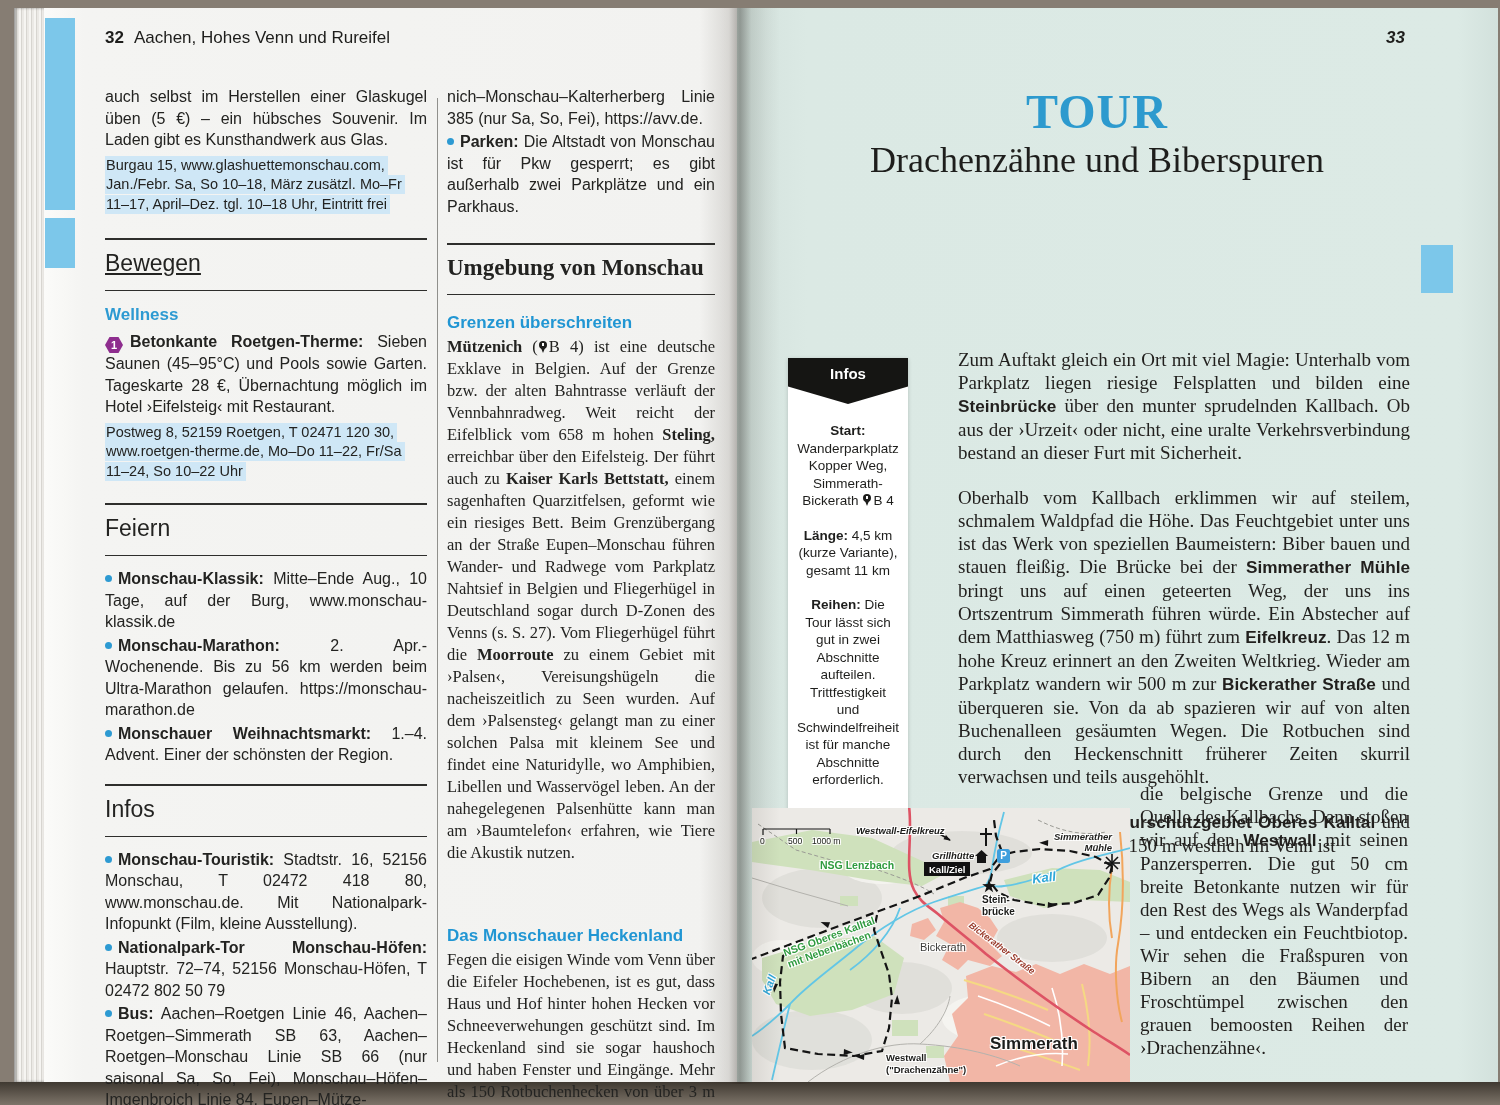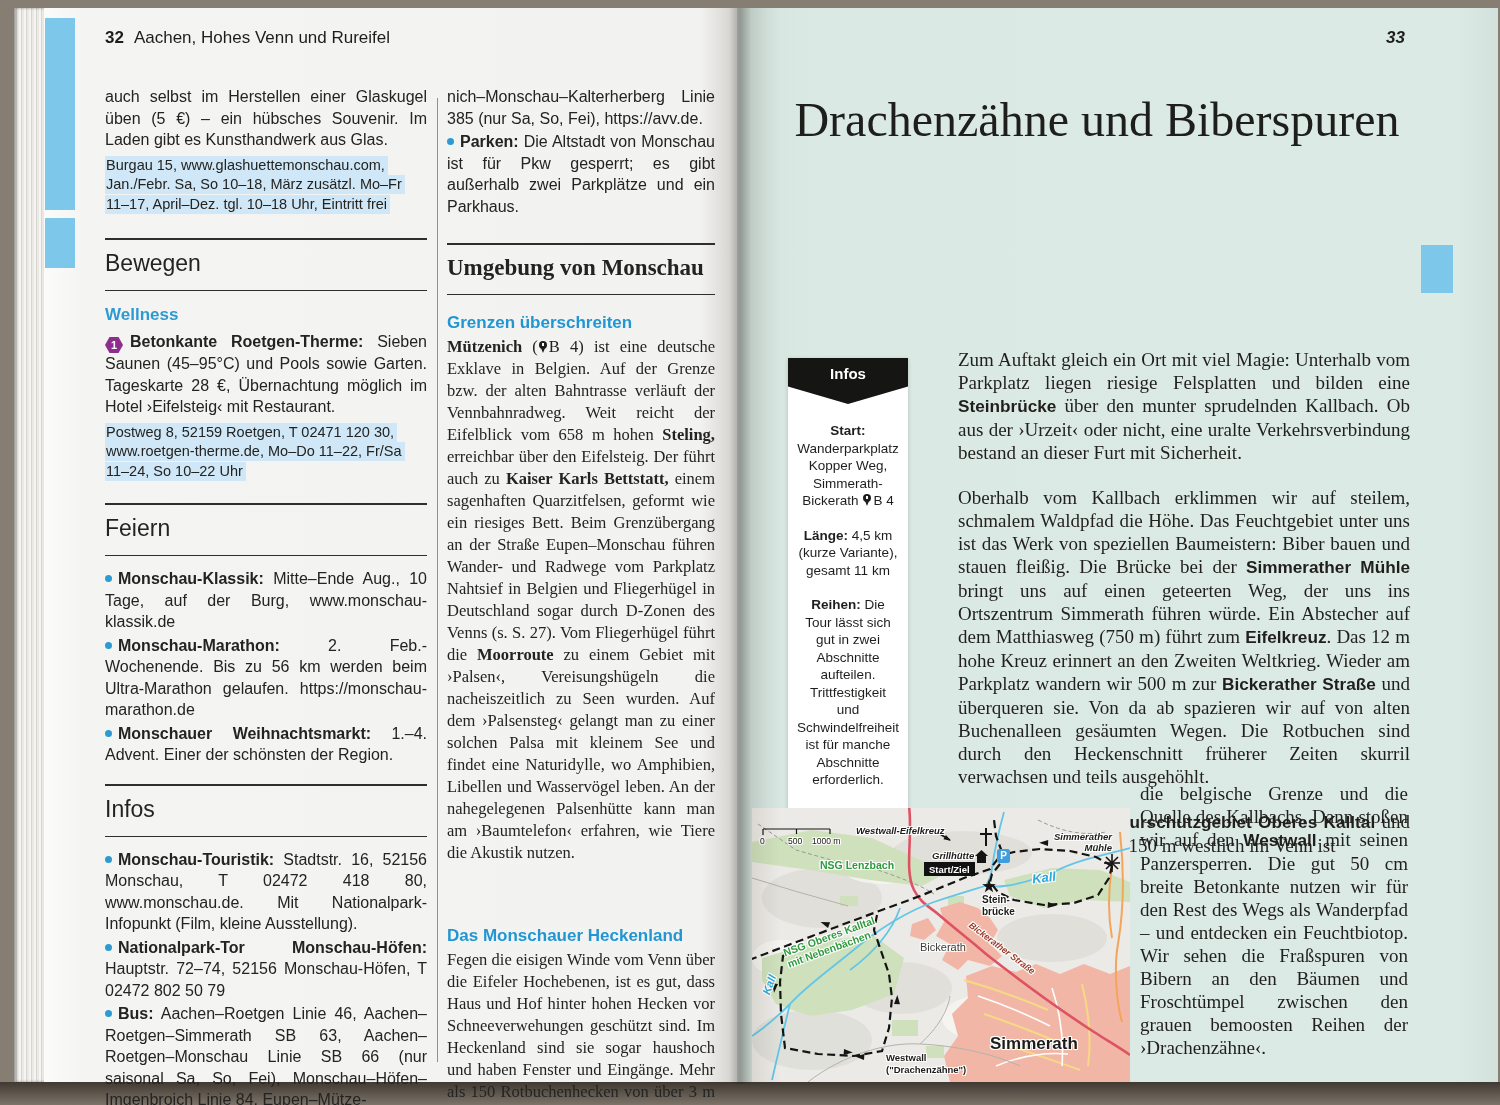--- a/index.html
+++ b/index.html
@@ -50,21 +50,21 @@
   .serifp{font-family:"Liberation Serif",serif;font-size:16.5px;line-height:22px;color:#232321;text-align:justify;margin:0;hyphens:auto;}
   .icon-map-pin{display:inline-block;position:relative;width:8px;height:12px;margin:0 2px 0 1px;vertical-align:-1px;}
   .icon-map-pin::before{content:"";position:absolute;left:0;top:0;width:8px;height:8px;border-radius:50%;
     background:radial-gradient(circle at 50% 42%, #fff 0 1.3px, #1d1d1b 1.4px);}
   .icon-map-pin::after{content:"";position:absolute;left:1.8px;top:6.5px;border-left:2.2px solid transparent;
     border-right:2.2px solid transparent;border-top:5px solid #1d1d1b;}
   
   .rp-num{position:absolute;left:638px;top:20px;width:30px;font-size:17px;font-weight:bold;color:#1d1d1b;text-align:right;font-style:italic;}
   .rp-head{position:absolute;left:50px;top:80px;width:620px;text-align:center;}
   .kicker{font-family:"Liberation Serif",serif;font-weight:bold;font-size:48px;line-height:1;color:#2d9ace;letter-spacing:1px;}
-  .rp-title{font-family:"Liberation Serif",serif;font-size:48px;line-height:1.16;color:#1e1e1c;margin-top:4px;}
+  .rp-title{font-family:"Liberation Serif",serif;font-size:36px;line-height:1.16;color:#1e1e1c;margin-top:4px;}
   .rp-sub{margin-top:30px;font-size:16px;font-weight:bold;color:#1e1e1c;}
   .infobox{position:absolute;left:51px;top:350px;width:120px;min-height:352px;background:#fff;
     padding:64px 9px 14px;box-sizing:border-box;box-shadow:0 1px 4px rgba(0,0,0,.18);}
   .infobox-banner{position:absolute;left:0;top:0;width:100%;height:46px;background:#151513;box-sizing:border-box;
     clip-path:polygon(0 0,100% 0,100% 62%,50% 100%,0 62%);text-align:center;color:#fff;font-weight:bold;
     font-size:15px;padding-top:7px;}
   .ib-entry{font-size:13.5px;line-height:17.5px;text-align:center;margin:0 0 17px;color:#1e1e1c;}
   .rp-main{position:absolute;left:221px;top:340px;width:452px;}
   .rp-main p, .rp-wrap p{font-family:"Liberation Serif",serif;font-size:19px;line-height:23px;
     text-align:justify;margin:0 0 22px;color:#211f1d;hyphens:auto;}
@@ -101,28 +101,28 @@
 
     <div class="lp-header">
       <span class="lp-num">32</span><span>Aachen, Hohes Venn und Rureifel</span>
     </div>
     <div class="col-divider"></div>
 
     <div class="col colA">
       <p class="sans just">auch selbst im Herstellen einer Glaskugel üben (5 €) – ein hübsches Souvenir. Im Laden gibt es Kunsthandwerk aus Glas.</p>
       <p class="info-block"><span class="hl">Burgau 15, www.glashuettemonschau.com, Jan./Febr. Sa, So 10–18, März zusätzl. Mo–Fr 11–17, April–Dez. tgl. 10–18 Uhr, Eintritt frei</span></p>
 
-      <div class="sec-head" style="margin-top:24px;">Bewegen</div>
+      <div class="sec-head" style="margin-top:24px;text-decoration:underline;">Bewegen</div>
       <div class="wellness-h">Wellness</div>
       <p class="sans just"><span class="badge-hex">1</span><span><span class="bseg">Betonkante Roetgen-Therme:</span><span> Sieben Saunen (45–95°C) und Pools sowie Garten. Tageskarte 28 €, Übernachtung möglich im Hotel ›Eifelsteig‹ mit Restaurant.</span></span></p>
       <p class="info-block"><span class="hl">Postweg 8, 52159 Roetgen, T 02471 120 30, www.roetgen-therme.de, Mo–Do 11–22, Fr/Sa 11–24, So 10–22 Uhr</span></p>
 
       <div class="sec-head" style="margin-top:22px;">Feiern</div>
       <p class="sans just" style="margin-top:12px;"><span class="dot"></span><span><span class="bseg">Monschau-Klassik:</span><span> Mitte–Ende Aug., 10 Tage, auf der Burg, www.monschau-klassik.de</span></span></p>
-      <p class="sans just" style="margin-top:2px;"><span class="dot"></span><span><span class="bseg">Monschau-Marathon:</span><span> 2. Feb.-Wochenende. Bis zu 56 km werden beim Ultra-Marathon gelaufen. https://monschau-marathon.de</span></span></p>
+      <p class="sans just" style="margin-top:2px;"><span class="dot"></span><span><span class="bseg">Monschau-Marathon:</span><span> 2. Apr.-Wochenende. Bis zu 56 km werden beim Ultra-Marathon gelaufen. https://monschau-marathon.de</span></span></p>
       <p class="sans just" style="margin-top:2px;"><span class="dot"></span><span><span class="bseg">Monschauer Weihnachtsmarkt:</span><span> 1.–4. Advent. Einer der schönsten der Region.</span></span></p>
 
       <div class="sec-head" style="margin-top:18px;">Infos</div>
       <p class="sans just" style="margin-top:12px;"><span class="dot"></span><span><span class="bseg">Monschau-Touristik:</span><span> Stadtstr. 16, 52156 Monschau, T 02472 418 80, www.monschau.de. Mit Nationalpark-Infopunkt (Film, kleine Ausstellung).</span></span></p>
       <p class="sans just" style="margin-top:2px;"><span class="dot"></span><span><span class="bseg">Nationalpark-Tor Monschau-Höfen:</span><span> Hauptstr. 72–74, 52156 Monschau-Höfen, T 02472 802 50 79</span></span></p>
       <p class="sans just" style="margin-top:2px;"><span class="dot"></span><span><span class="bseg">Bus:</span><span> Aachen–Roetgen Linie 46, Aachen–Roetgen–Simmerath SB 63, Aachen–Roetgen–Monschau Linie SB 66 (nur saisonal Sa, So, Fei), Monschau–Höfen–Imgenbroich Linie 84, Eupen–Mütze-</span></span></p>
     </div>
 
     <div class="col colB">
       <p class="sans just">nich–Monschau–Kalterherberg Linie 385 (nur Sa, So, Fei), https://avv.de.</p>
@@ -136,20 +136,21 @@
       <div class="h-blue" style="margin-top:62px;">Das Monschauer Heckenland</div>
       <p class="serifp" style="margin-top:3px;"><span>Fegen die eisigen Winde vom Venn über die Eifeler Hochebenen, ist es gut, dass Haus und Hof hinter hohen Hecken vor Schneeverwehungen geschützt sind. Im Heckenland sind sie sogar haushoch und haben Fenster und Eingänge. Mehr als 150 Rotbuchenhecken von über 3 m Höhe gibt es in </span><span class="bseg">Höfen</span><span> (</span><span>B 4), weitere in </span></p>
     </div>
   </div>
 
   <div class="page page-right">
     <div class="tab tab-r"></div>
     <div class="rp-num">33</div>
 
     <div class="rp-head">
+      <div class="kicker">TOUR</div>
       <div class="rp-title">
         <span>Drachenzähne und Biberspuren</span><br>
       </div>
     </div>
 
     <div class="infobox">
       <div class="infobox-banner"><span>Infos</span></div>
       <p class="ib-entry"><span class="bseg">Start:</span><span> Wanderparkplatz Kopper Weg, Simmerath-Bickerath </span><span class="seg-icon icon-map-pin"></span><span>B 4</span></p>
       <p class="ib-entry"><span class="bseg">Länge:</span><span> 4,5 km (kurze Variante), gesamt 11 km</span></p>
       <p class="ib-entry"><span class="bseg">Reihen:</span><span> Die Tour lässt sich gut in zwei Abschnitte aufteilen. Trittfestigkeit und Schwindelfreiheit ist für manche Abschnitte erforderlich.</span></p>
@@ -269,21 +270,21 @@
         </g>
       </svg>
 
       <div class="ml ml-scale" style="left:8px;top:28px;">0</div>
       <div class="ml ml-scale" style="left:36px;top:28px;">500</div>
       <div class="ml ml-scale" style="left:60px;top:28px;">1000 m</div>
 
       <div class="ml ml-it" style="left:104px;top:17px;">Westwall-Eifelkreuz</div>
       <div class="ml ml-green" style="left:68px;top:52px;">NSG Lenzbach</div>
       <div class="ml ml-it" style="left:180px;top:42px;">Grillhütte</div>
-      <div class="m-startziel" style="left:172px;top:54px;">Start/Ziel</div>
+      <div class="m-startziel" style="left:172px;top:54px;">Kall/Ziel</div>
       <div class="m-parking" style="left:245px;top:41px;">P</div>
       <div class="ml ml-it" style="left:268px;top:24px;width:92px;text-align:right;line-height:10.5px;">
         <span>Simmerather</span><br>
         <span>Mühle</span>
       </div>
       <div class="ml ml-kall" style="left:280px;top:62px;transform:rotate(-7deg);">Kall</div>
       <div class="ml ml-bold" style="left:230px;top:86px;">
         <span>Stein-</span><br>
         <span>brücke</span>
       </div>

